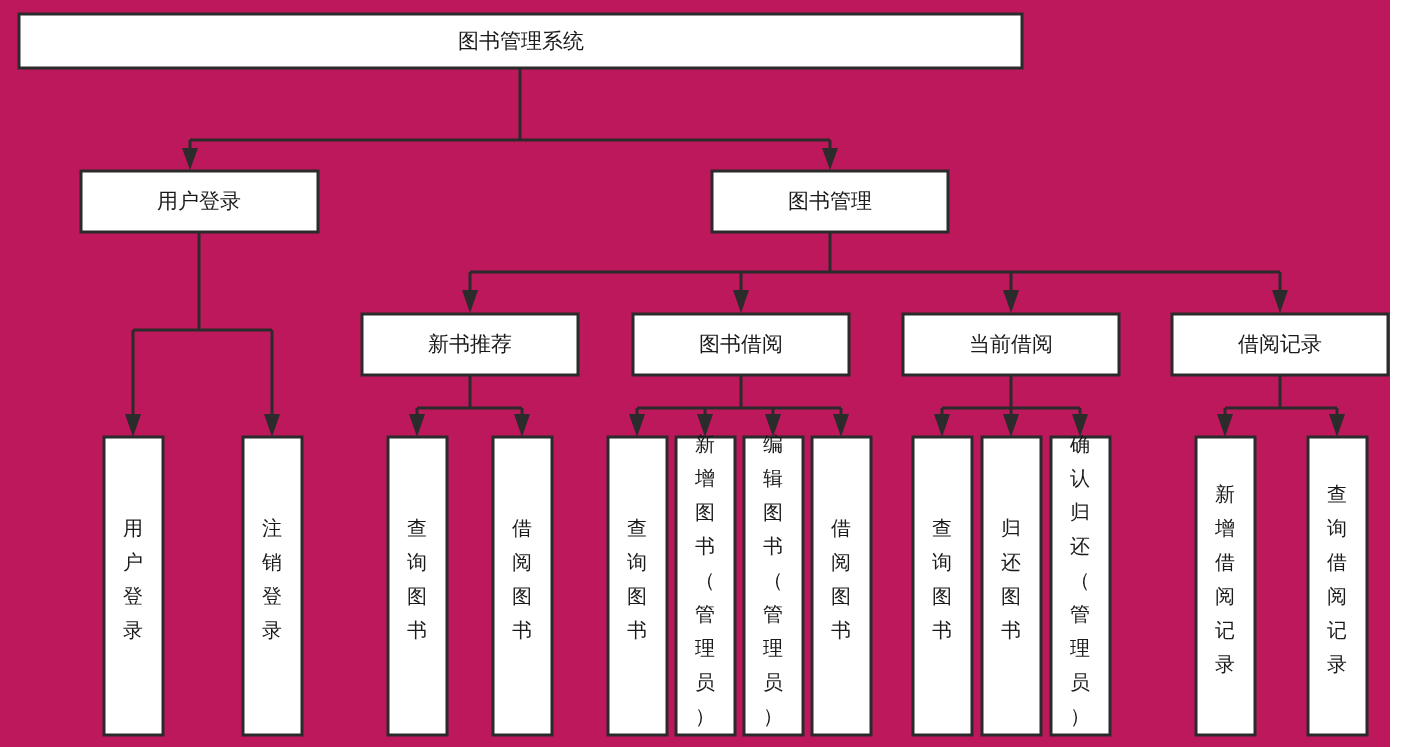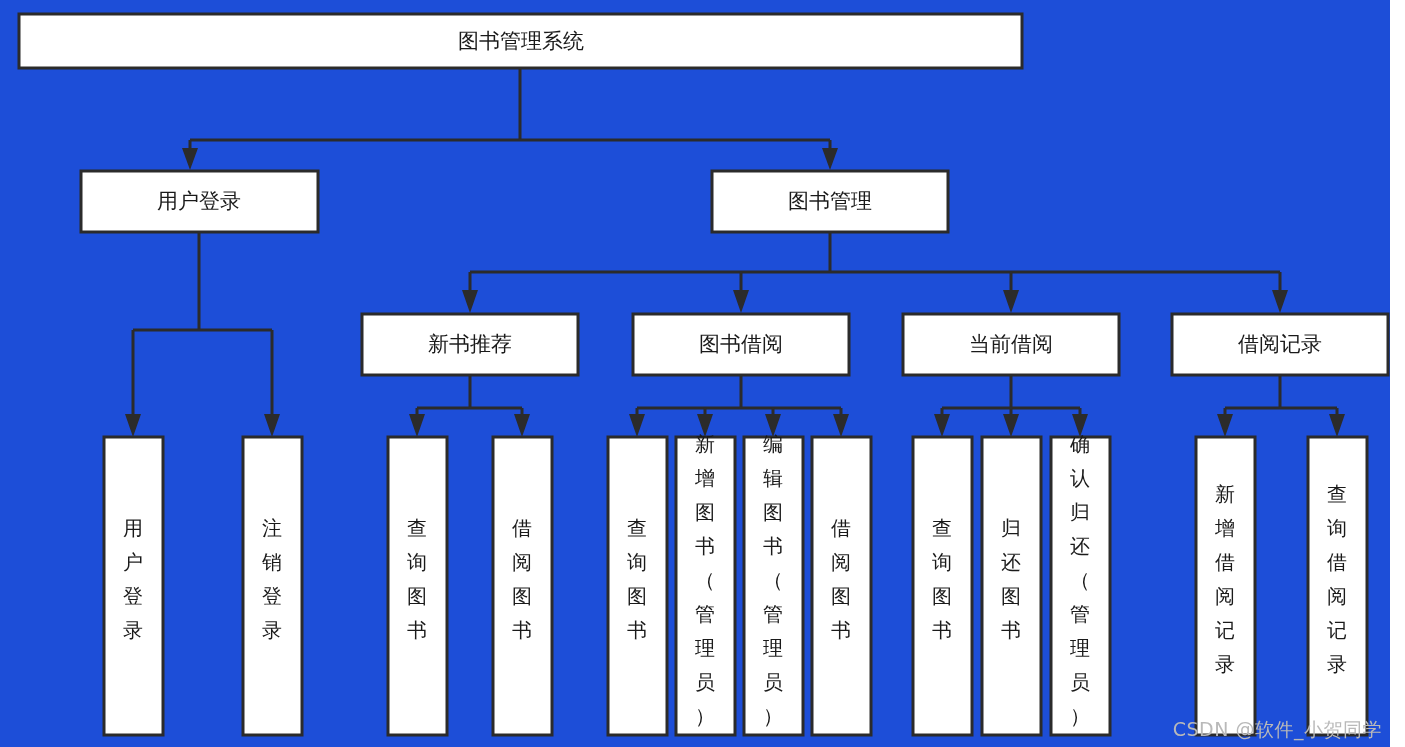--- a/index.html
+++ b/index.html
@@ -10,21 +10,21 @@
   body {
     width: 1405px;
     height: 747px;
     overflow: hidden;
     font-family: "DejaVu Sans", "Liberation Sans", sans-serif;
   }
   #diagram-root {
     position: relative;
     width: 1390px;
     height: 747px;
-    background: #1d4ed8;
+    background: #be185d;
   }
   svg.flow {
     position: absolute;
     top: 0;
     left: 0;
     width: 1405px;
     height: 747px;
     display: block;
   }
   .node-box {
@@ -191,14 +191,13 @@
       <text class="leaf-label" x="773" y="0"><tspan x="773" y="451">编</tspan><tspan x="773" y="485">辑</tspan><tspan x="773" y="519">图</tspan><tspan x="773" y="553">书</tspan><tspan x="773" y="587">（</tspan><tspan x="773" y="621">管</tspan><tspan x="773" y="655">理</tspan><tspan x="773" y="689">员</tspan><tspan x="773" y="723">）</tspan></text>
       <text class="leaf-label" x="841" y="0"><tspan x="841" y="535">借</tspan><tspan x="841" y="569">阅</tspan><tspan x="841" y="603">图</tspan><tspan x="841" y="637">书</tspan></text>
       <text class="leaf-label" x="942" y="0"><tspan x="942" y="535">查</tspan><tspan x="942" y="569">询</tspan><tspan x="942" y="603">图</tspan><tspan x="942" y="637">书</tspan></text>
       <text class="leaf-label" x="1011" y="0"><tspan x="1011" y="535">归</tspan><tspan x="1011" y="569">还</tspan><tspan x="1011" y="603">图</tspan><tspan x="1011" y="637">书</tspan></text>
       <text class="leaf-label" x="1080" y="0"><tspan x="1080" y="451">确</tspan><tspan x="1080" y="485">认</tspan><tspan x="1080" y="519">归</tspan><tspan x="1080" y="553">还</tspan><tspan x="1080" y="587">（</tspan><tspan x="1080" y="621">管</tspan><tspan x="1080" y="655">理</tspan><tspan x="1080" y="689">员</tspan><tspan x="1080" y="723">）</tspan></text>
       <text class="leaf-label" x="1225" y="0"><tspan x="1225" y="501">新</tspan><tspan x="1225" y="535">增</tspan><tspan x="1225" y="569">借</tspan><tspan x="1225" y="603">阅</tspan><tspan x="1225" y="637">记</tspan><tspan x="1225" y="671">录</tspan></text>
       <text class="leaf-label" x="1337" y="0"><tspan x="1337" y="501">查</tspan><tspan x="1337" y="535">询</tspan><tspan x="1337" y="569">借</tspan><tspan x="1337" y="603">阅</tspan><tspan x="1337" y="637">记</tspan><tspan x="1337" y="671">录</tspan></text>
     </g>
   </svg>
 
-  <div class="watermark">CSDN @软件_小贺同学</div>
 </div>
 
 </body></html>

